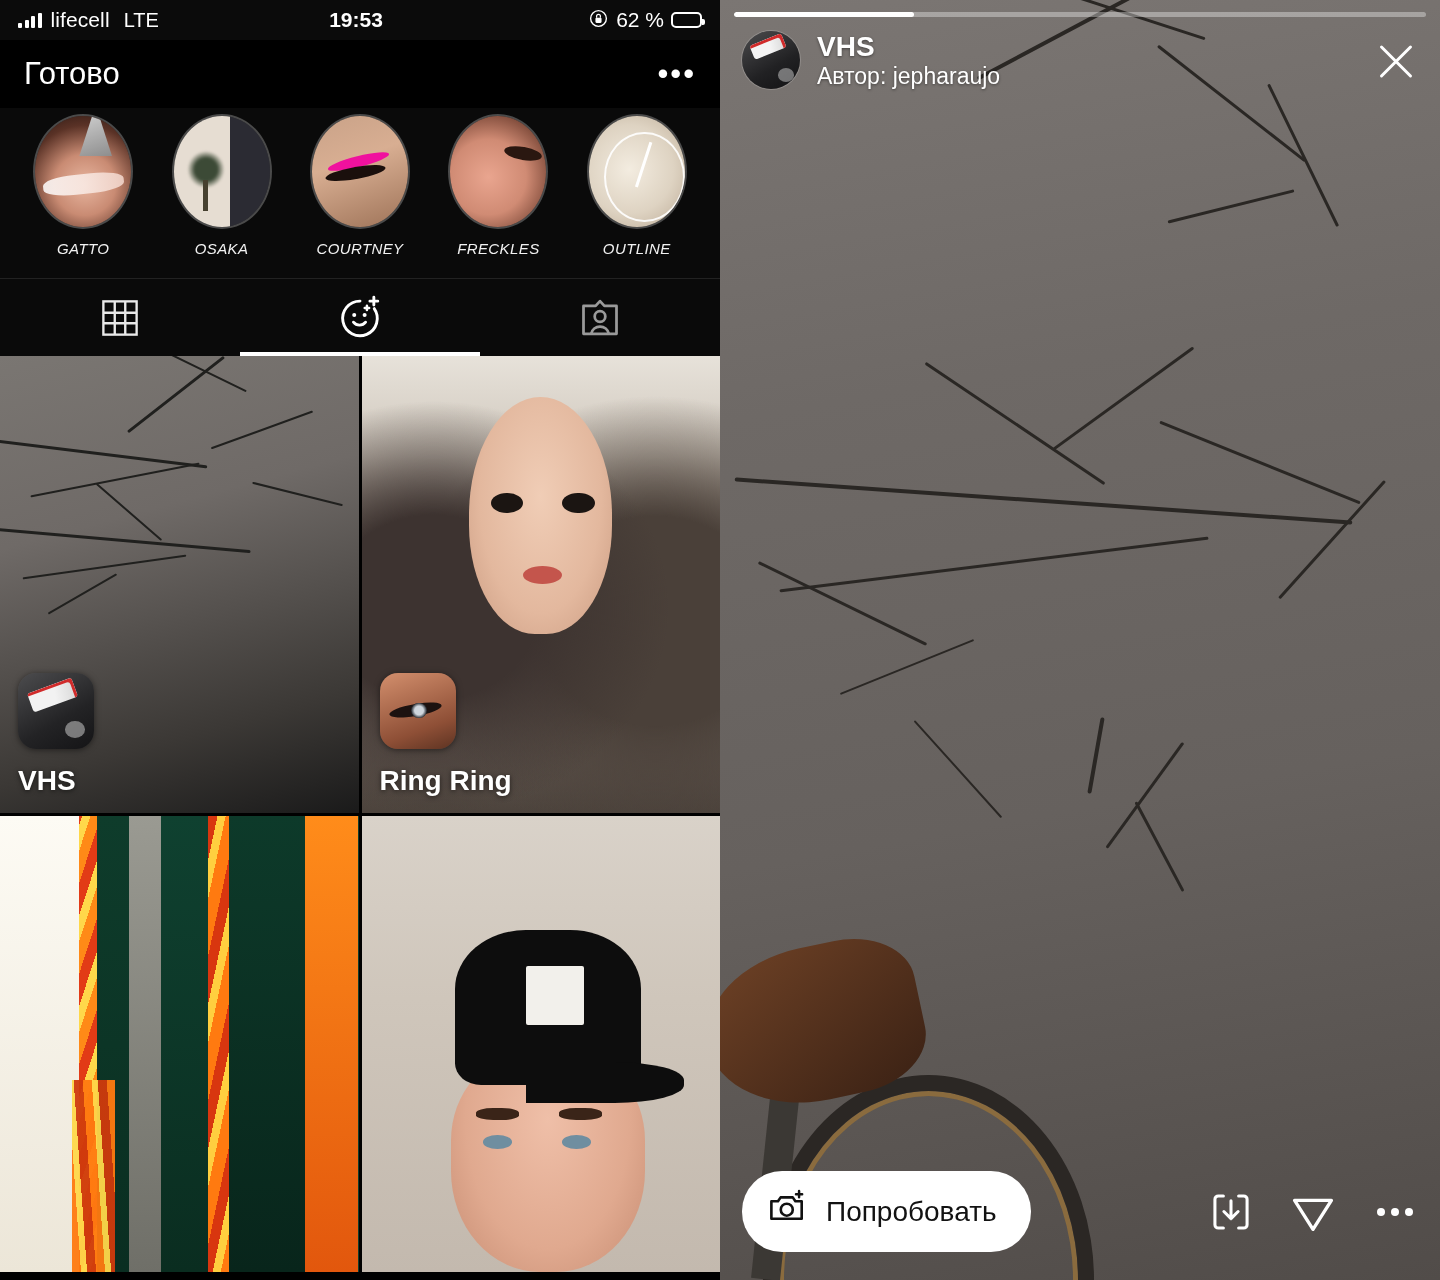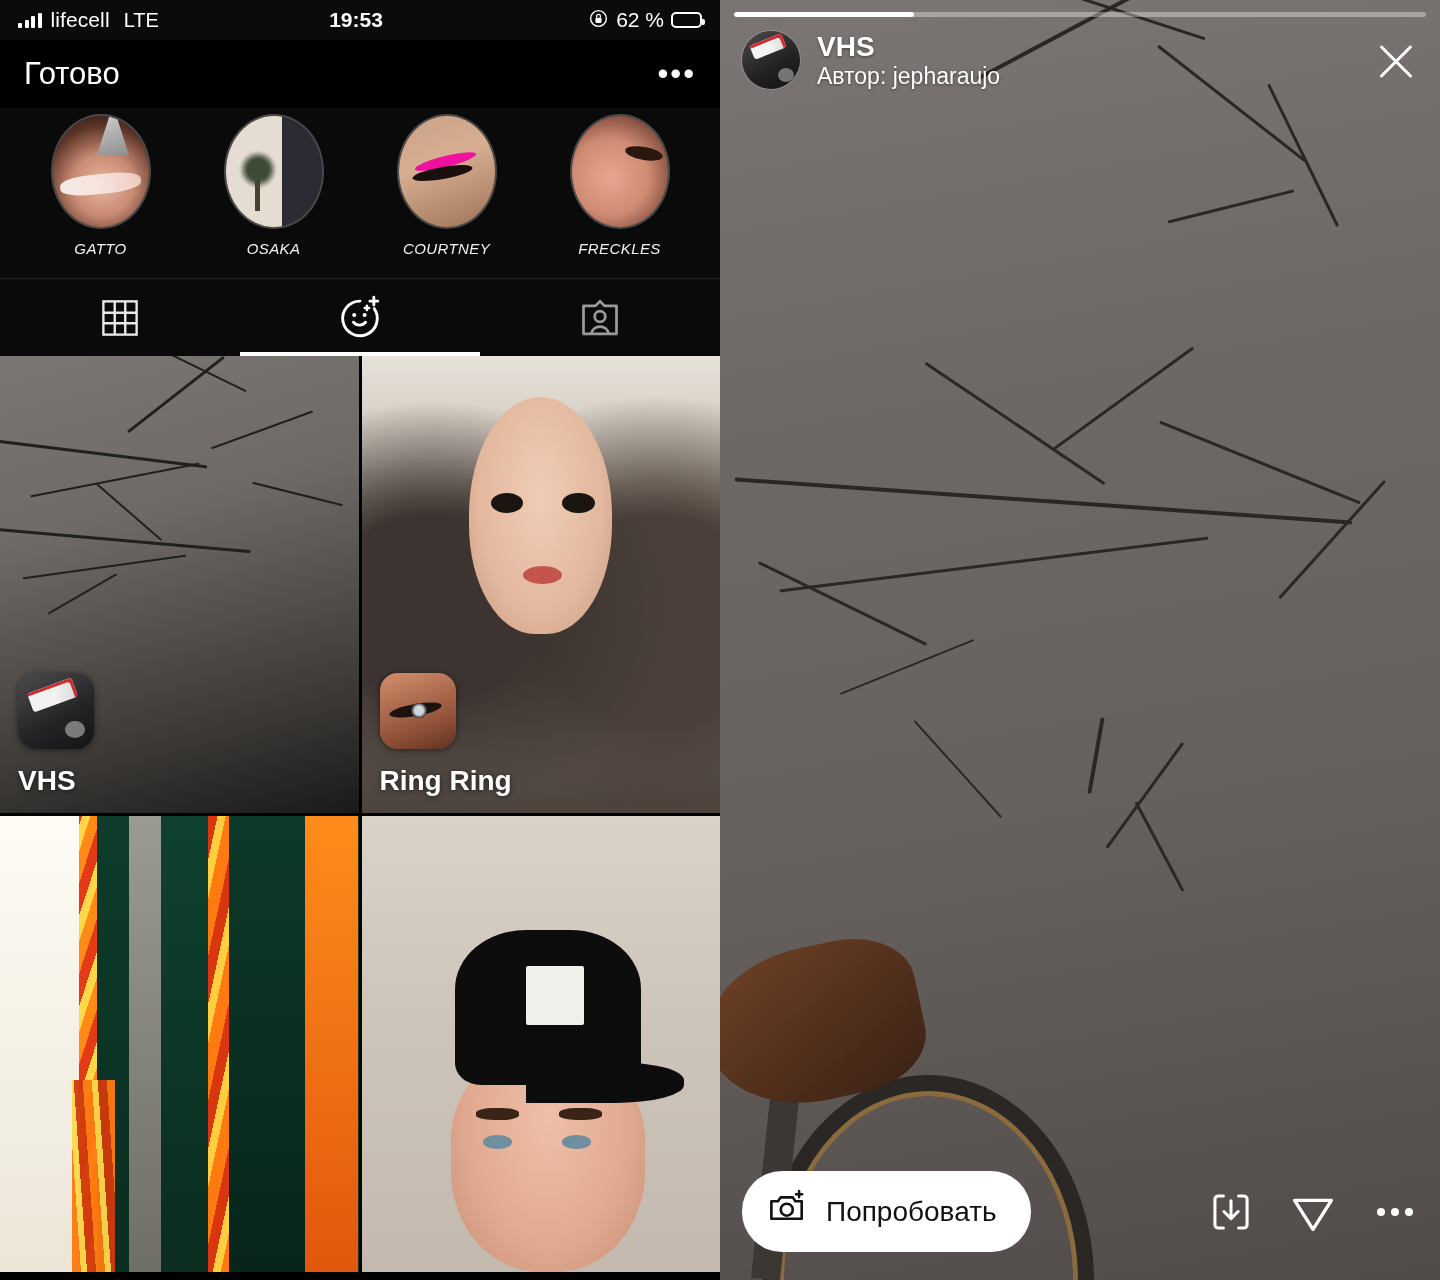--- a/index.html
+++ b/index.html
@@ -359,20 +359,26 @@
         <div class="fbubble">
             <div class="art art-courtney"></div>
           </div>
         <div class="flabel">COURTNEY</div>
       </div>
       <div class="fitem">
         <div class="fbubble">
             <div class="art art-freckles"></div>
           </div>
         <div class="flabel">FRECKLES</div>
+      </div>
+      <div class="fitem">
+        <div class="fbubble">
+            <div class="art art-outline"></div>
+          </div>
+        <div class="flabel">OUTLINE</div>
       </div>
     </div>
 
     <div class="tabbar">
       <div class="tab">
         <span>
           <svg width="42" height="42" viewBox="0 0 24 24" fill="none" stroke="#e9e9e9" stroke-width="1.35">
             <rect x="2.5" y="2.5" width="19" height="19"></rect>
             <path d="M9 2.5V21.5M15 2.5V21.5M2.5 9H21.5M2.5 15H21.5"></path>
           </svg>

